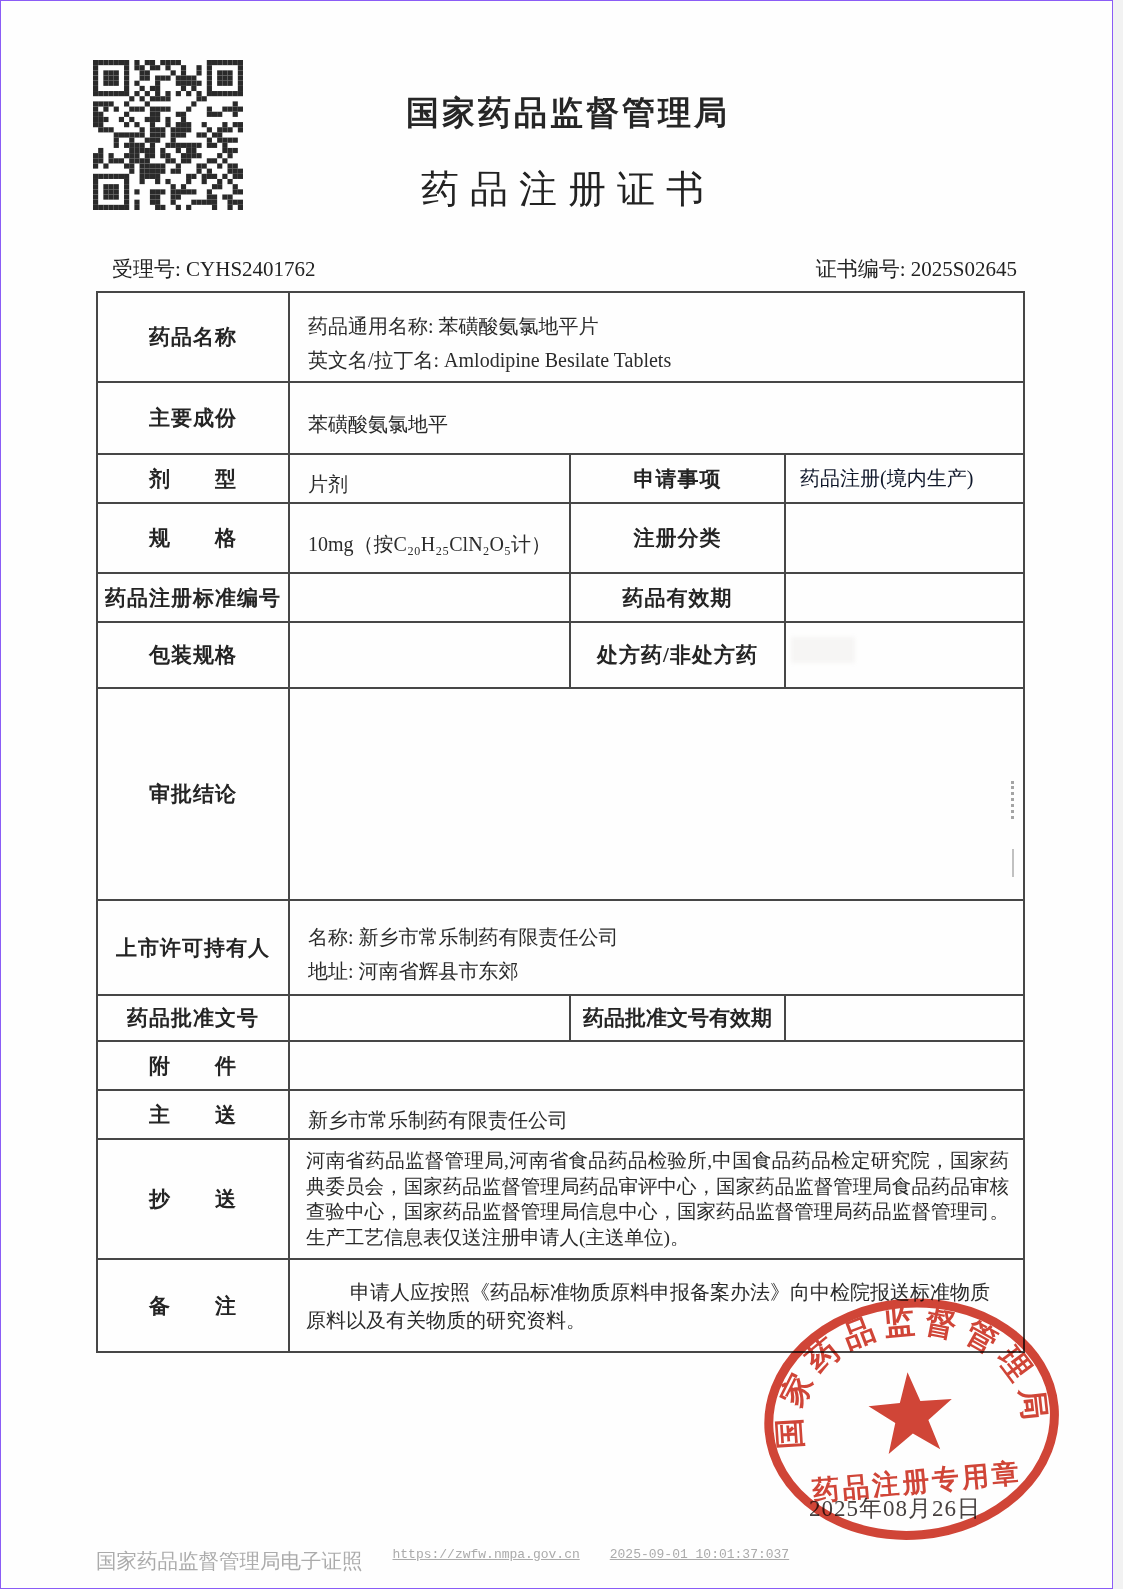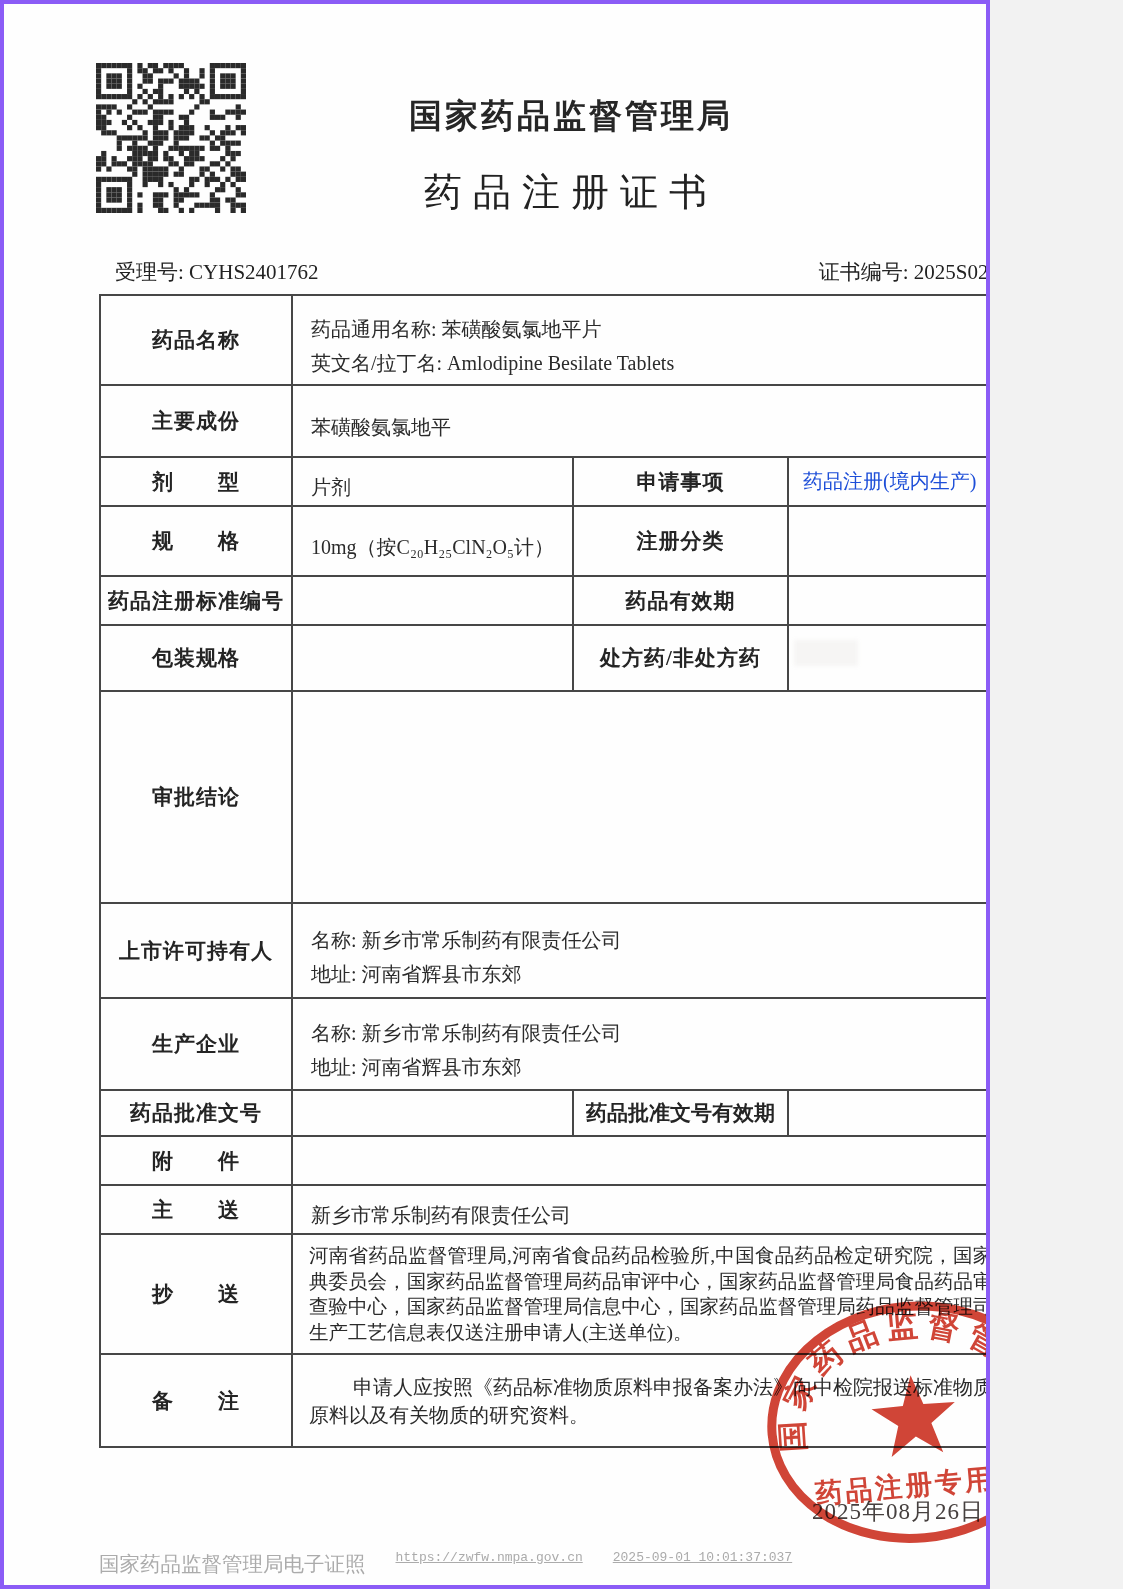--- a/index.html
+++ b/index.html
@@ -1,35 +1,35 @@
 <!DOCTYPE html>
 <html><head>
 <meta charset="utf-8">
 <style>
   html,body{margin:0;padding:0;background:#f2f2f2;}
   .page{
-    position:relative;width:990px;height:1589px;background:#fefefe;
-    border:4px solid #8b5cf6;box-sizing:border-box;overflow:hidden;
+    position:relative;width:1113px;height:1589px;background:#fefefe;
+    border:1px solid #8b5cf6;box-sizing:border-box;overflow:hidden;
     font-family:"Liberation Serif","DejaVu Serif",serif;color:#2d2d2d;
   }
   
   .qr{position:absolute;left:92px;top:58px;width:150px;height:152px;}
   .title-wrap{position:absolute;left:262px;top:90px;width:610px;text-align:center;}
   .title1{font-size:33px;font-weight:bold;letter-spacing:3px;color:#262626;}
   .title2{margin-top:28px;font-size:38px;letter-spacing:11px;color:#222;}
   .meta-row{position:absolute;left:95px;top:254px;width:927px;font-size:21px;color:#222;}
   .meta-left{position:absolute;left:16px;top:0;}
   .meta-right{position:absolute;right:6px;top:0;}
   
   table.cert{position:absolute;left:95px;top:290px;width:927px;border-collapse:collapse;table-layout:fixed;}
   table.cert td{border:2px solid #474747;vertical-align:middle;overflow:hidden;}
   .lbl{font-weight:bold;font-size:21px;text-align:center;letter-spacing:1px;color:#242424;padding:2px 4px;}
   .val{font-size:20px;padding:16px 10px 4px 18px;color:#2b2b2b;}
   .val .line{display:block;line-height:34px;}
-  .val2{font-size:20px;padding:4px 8px 4px 14px;color:#1d4ed8;}
+  .val2{font-size:20px;padding:4px 8px 4px 14px;color:#0f172a;}
   .cc-text{font-size:19.5px;line-height:25.5px;text-align:justify;padding:8px 14px 8px 16px;color:#2a2a2a;}
   .remark-text{font-size:20px;line-height:28px;text-indent:2.2em;padding:6px 14px 6px 16px;color:#2a2a2a;}
   
   .smudge{position:absolute;left:790px;top:636px;width:64px;height:26px;background:rgba(150,140,130,0.08);filter:blur(2px);}
   .artifact-dots{position:absolute;left:1010px;top:780px;height:38px;width:0;border-left:3px dotted rgba(90,90,90,0.55);}
   .artifact-dash{position:absolute;left:1011px;top:848px;height:28px;width:0;border-left:2px solid rgba(120,120,120,0.45);}
   
   .seal-date{position:absolute;left:808px;top:1492px;font-size:23px;color:#46403f;letter-spacing:1px;z-index:1;}
   .seal{position:absolute;left:752px;top:1278px;width:322px;height:312px;z-index:2;
         transform:rotate(-5deg);mix-blend-mode:multiply;opacity:0.92;}
@@ -510,27 +510,20 @@
       <td class="lbl">审批结论</td>
       <td class="val" colspan="3"></td>
     </tr>
     <tr style="height:95px">
       <td class="lbl">上市许可持有人</td>
       <td class="val" colspan="3">
         <span class="line">名称: 新乡市常乐制药有限责任公司</span>
         <span class="line">地址: 河南省辉县市东郊</span>
       </td>
     </tr>
-    <tr style="height:92px">
-      <td class="lbl">生产企业</td>
-      <td class="val" colspan="3">
-        <span class="line">名称: 新乡市常乐制药有限责任公司</span>
-        <span class="line">地址: 河南省辉县市东郊</span>
-      </td>
-    </tr>
     <tr style="height:46px">
       <td class="lbl">药品批准文号</td>
       <td class="val"></td>
       <td class="lbl" style="letter-spacing:0;">药品批准文号有效期</td>
       <td class="val2"></td>
     </tr>
     <tr style="height:49px">
       <td class="lbl">附　　件</td>
       <td class="val" colspan="3"></td>
     </tr>

